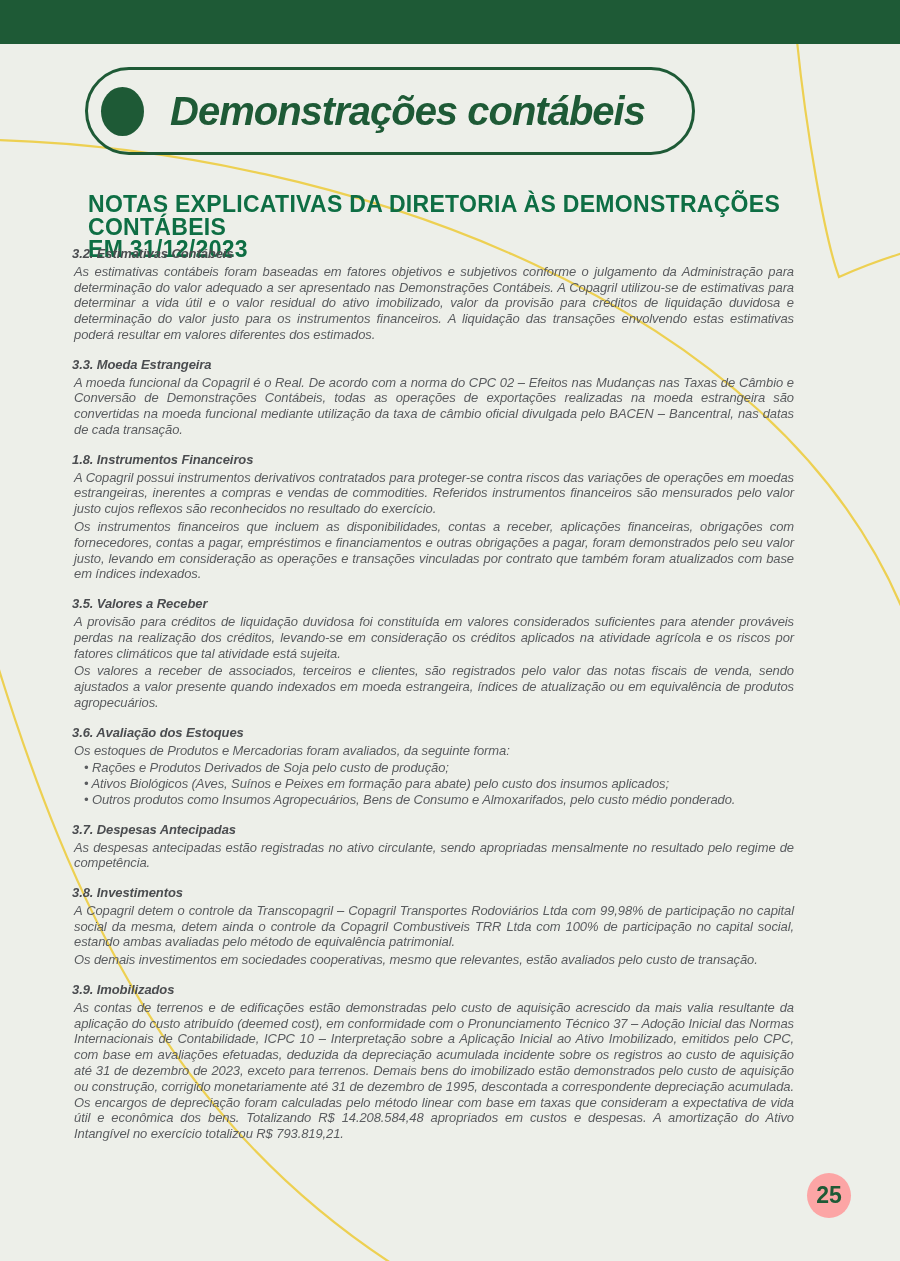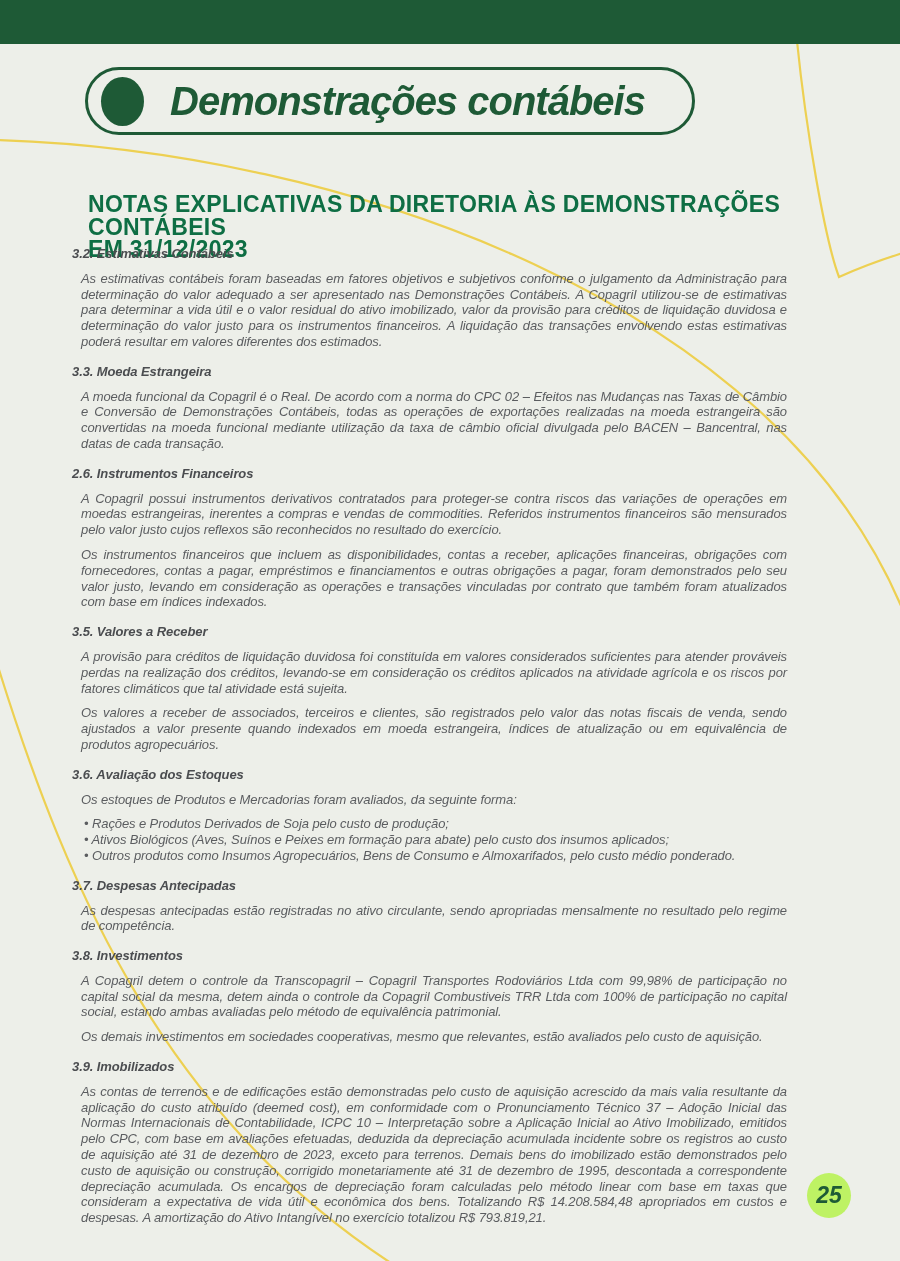--- a/index.html
+++ b/index.html
@@ -12,21 +12,21 @@
   }
   .top-band{
     position:absolute;left:0;top:0;width:900px;height:44px;
     background:#1e5a36;
   }
   .deco{
     position:absolute;left:0;top:0;width:900px;height:1261px;
     pointer-events:none;
   }
   .brand-pill{
-    position:absolute;left:85px;top:67px;width:610px;height:68px;
+    position:absolute;left:85px;top:67px;width:610px;height:88px;
     border:3px solid #1e5a36;border-radius:46px;
     box-sizing:border-box;
     display:flex;align-items:center;
   }
   .brand-dot{
     width:43px;height:49px;border-radius:50%;
     background:#1e5a36;
     margin-left:13px;flex:0 0 auto;
   }
   .brand-label{
@@ -46,32 +46,32 @@
     letter-spacing:-0.1px;
   }
   .section{margin:0 0 14px 0;}
   .section h3{
     margin:0;padding:0;
     font-size:13px;line-height:15.8px;
     font-weight:bold;font-style:italic;
     color:#4b4d50;
   }
   .section p{
-    margin:9px;padding:0;
+    margin:2px;padding:0;
     text-align:justify;
   }
   .bullet{
     padding-left:12px;
   }
   .bullet::before{content:"• ";}
   .page-number{
     position:absolute;left:807px;top:1173px;width:44px;height:45px;
-    background:#bef264;border-radius:50%;
+    background:#fca5a5;border-radius:50%;
     display:flex;align-items:center;justify-content:center;
-    font-size:23px;font-weight:bold;font-style:italic;
+    font-size:23px;font-weight:bold;
     color:#1e5a36;
   }
 </style>
 </head>
 <body>
 
 <div class="page">
 
   <svg class="deco" viewBox="0 0 900 1261" xmlns="http://www.w3.org/2000/svg">
     <path d="M -6 140 C 340 150, 780 300, 906 618" fill="none" stroke="#edd052" stroke-width="2.2"></path>
@@ -97,21 +97,21 @@
       <h3>3.2. Estimativas Contábeis</h3>
       <p>As estimativas contábeis foram baseadas em fatores objetivos e subjetivos conforme o julgamento da Administração para determinação do valor adequado a ser apresentado nas Demonstrações Contábeis. A Copagril utilizou-se de estimativas para determinar a vida útil e o valor residual do ativo imobilizado, valor da provisão para créditos de liquidação duvidosa e determinação do valor justo para os instrumentos financeiros. A liquidação das transações envolvendo estas estimativas poderá resultar em valores diferentes dos estimados.</p>
     </div>
 
     <div class="section">
       <h3>3.3. Moeda Estrangeira</h3>
       <p>A moeda funcional da Copagril é o Real. De acordo com a norma do CPC 02 – Efeitos nas Mudanças nas Taxas de Câmbio e Conversão de Demonstrações Contábeis, todas as operações de exportações realizadas na moeda estrangeira são convertidas na moeda funcional mediante utilização da taxa de câmbio oficial divulgada pelo BACEN – Bancentral, nas datas de cada transação.</p>
     </div>
 
     <div class="section">
-      <h3>2.6. Instrumentos Financeiros</h3>
+      <h3>1.8. Instrumentos Financeiros</h3>
       <p>A Copagril possui instrumentos derivativos contratados para proteger-se contra riscos das variações de operações em moedas estrangeiras, inerentes a compras e vendas de commodities. Referidos instrumentos financeiros são mensurados pelo valor justo cujos reflexos são reconhecidos no resultado do exercício.</p>
       <p>Os instrumentos financeiros que incluem as disponibilidades, contas a receber, aplicações financeiras, obrigações com fornecedores, contas a pagar, empréstimos e financiamentos e outras obrigações a pagar, foram demonstrados pelo seu valor justo, levando em consideração as operações e transações vinculadas por contrato que também foram atualizados com base em índices indexados.</p>
     </div>
 
     <div class="section">
       <h3>3.5. Valores a Receber</h3>
       <p>A provisão para créditos de liquidação duvidosa foi constituída em valores considerados suficientes para atender prováveis perdas na realização dos créditos, levando-se em consideração os créditos aplicados na atividade agrícola e os riscos por fatores climáticos que tal atividade está sujeita.</p>
       <p>Os valores a receber de associados, terceiros e clientes, são registrados pelo valor das notas fiscais de venda, sendo ajustados a valor presente quando indexados em moeda  estrangeira, índices de atualização ou em equivalência de produtos agropecuários.</p>
     </div>
 
@@ -124,21 +124,21 @@
     </div>
 
     <div class="section">
       <h3>3.7. Despesas Antecipadas</h3>
       <p>As despesas antecipadas estão registradas no ativo circulante, sendo apropriadas mensalmente no resultado pelo regime de competência.</p>
     </div>
 
     <div class="section">
       <h3>3.8. Investimentos</h3>
       <p>A Copagril detem o controle da Transcopagril – Copagril Transportes Rodoviários Ltda com 99,98% de participação no capital social da mesma, detem ainda o controle da Copagril Combustiveis TRR Ltda com 100% de participação no capital social, estando ambas avaliadas pelo método de equivalência patrimonial.</p>
-      <p>Os demais investimentos em sociedades cooperativas, mesmo que relevantes, estão avaliados pelo custo de aquisição.</p>
+      <p>Os demais investimentos em sociedades cooperativas, mesmo que relevantes, estão avaliados pelo custo de transação.</p>
     </div>
 
     <div class="section">
       <h3>3.9. Imobilizados</h3>
       <p>As contas de terrenos e de edificações estão demonstradas pelo custo de aquisição acrescido da mais valia resultante da aplicação do custo atribuído (deemed cost), em conformidade com o Pronunciamento Técnico 37 – Adoção Inicial das Normas Internacionais de Contabilidade, ICPC 10 – Interpretação sobre a Aplicação Inicial ao Ativo Imobilizado, emitidos pelo CPC, com base em avaliações efetuadas, deduzida da depreciação acumulada incidente sobre os registros ao custo de aquisição até 31 de dezembro de 2023, exceto para terrenos. Demais bens do imobilizado estão demonstrados pelo custo de aquisição ou construção, corrigido monetariamente até 31 de dezembro de 1995, descontada a correspondente depreciação acumulada. Os encargos de depreciação  foram calculadas pelo método linear com base em taxas que consideram a expectativa de vida útil e econômica dos bens. Totalizando R$  14.208.584,48 apropriados em custos e despesas. A amortização do Ativo Intangível no exercício totalizou R$ 793.819,21.</p>
     </div>
 
   </div>
 
   <div class="page-number">25</div>

